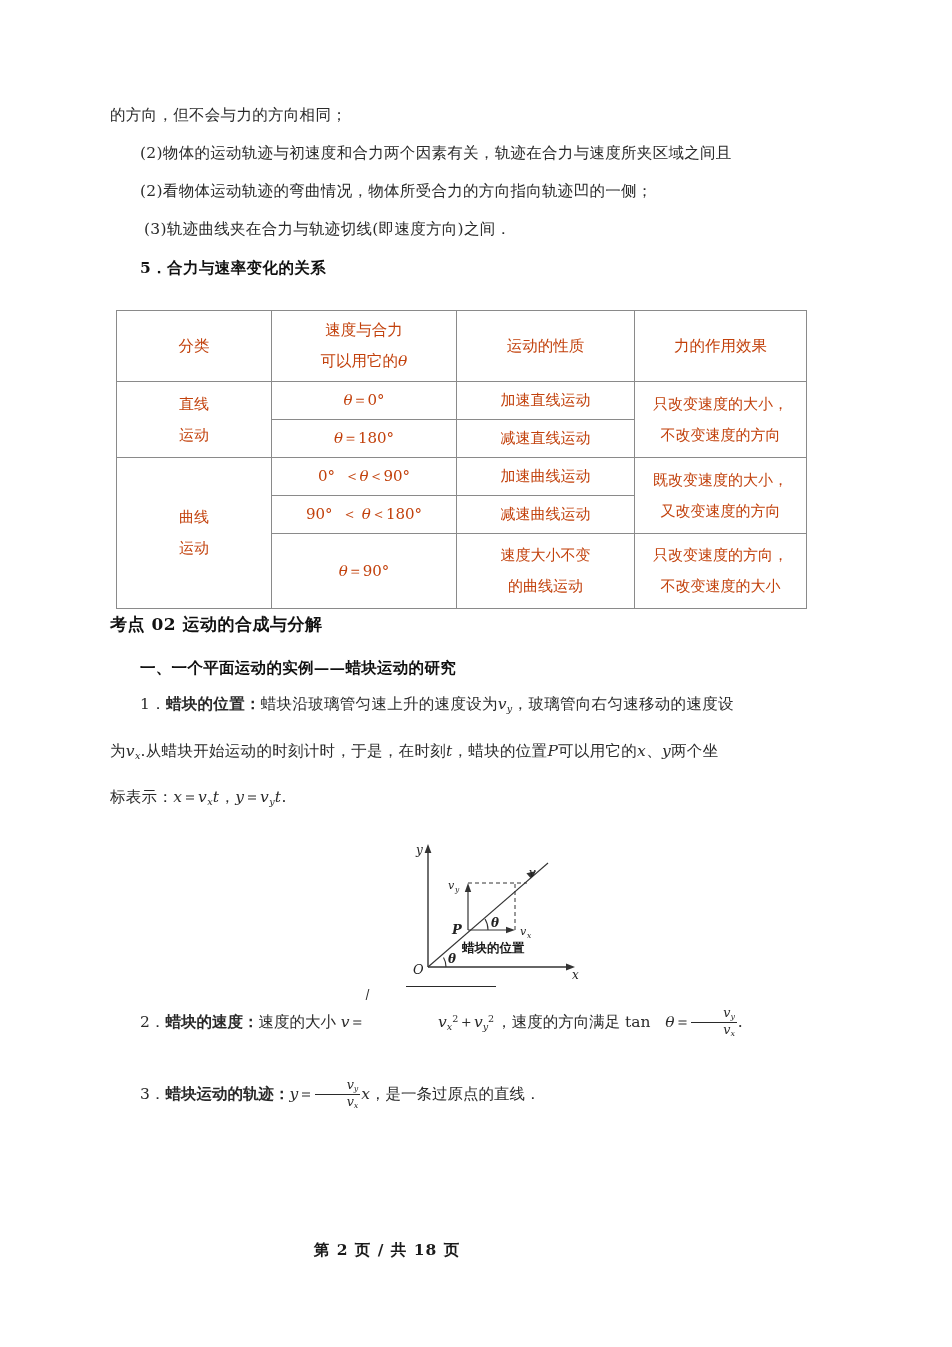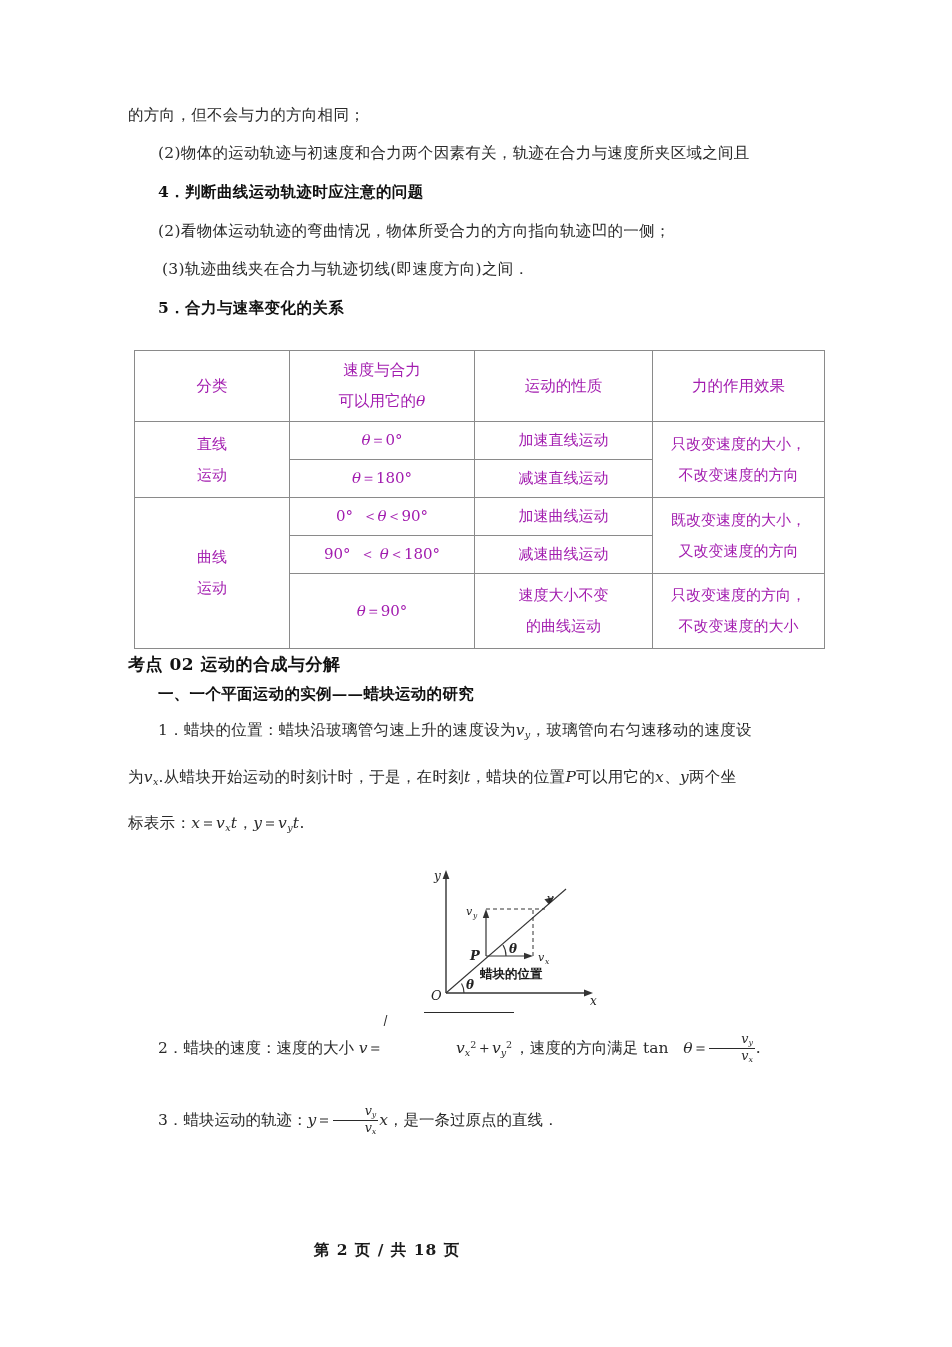--- a/index.html
+++ b/index.html
@@ -17,21 +17,21 @@
   }
   .page {
     position: absolute;
     left: 0; top: 0;
     width: 952px;
     height: 1347px;
     background: #fff;
   }
   .content {
     position: absolute;
-    left: 128px;
+    left: 110px;
     top: 96px;
     width: 700px;
   }
   
   .para {
     font-size: 15.5px;
     line-height: 38px;
     letter-spacing: 0.3px;
     color: #2a2a2a;
     white-space: nowrap;
@@ -49,21 +49,21 @@
   
   .tbl-wrap {
     margin-top: 22px;
     margin-left: 6px;
   }
   table.grid {
     border-collapse: collapse;
     width: 690px;
     table-layout: fixed;
     font-size: 15px;
-    color: #a21caf;
+    color: #c2410c;
   }
   table.grid td, table.grid th {
     border: 1px solid #8a8a8a;
     text-align: center;
     vertical-align: middle;
     padding: 0;
     font-weight: normal;
   }
   table.grid th {
     height: 70px;
@@ -75,28 +75,29 @@
   .deg { font-family: "DejaVu Serif", serif; }
   
   .sec-head {
     font-size: 17px;
     font-weight: bold;
     color: #111;
     letter-spacing: 0.5px;
     line-height: 30px;
   }
   .sec-sub {
+    margin-top: 14px;
     font-size: 15.5px;
     font-weight: bold;
     color: #111;
     text-indent: 30px;
     line-height: 30px;
     letter-spacing: 0.3px;
   }
-  .b { font-weight: normal; }
+  .b { font-weight: bold; }
   sub.v {
     font-size: 0.62em;
     vertical-align: -0.28em;
     font-style: italic;
     font-family: "DejaVu Serif", serif;
   }
   .vv {
     font-style: italic;
     font-family: "DejaVu Serif", serif;
   }
@@ -163,21 +164,20 @@
 </head>
 <body>
 
 <div class="page">
 
   <div class="content">
 
     <div class="para">的方向，但不会与力的方向相同；</div>
     <div class="para indent">(2)物体的运动轨迹与初速度和合力两个因素有关，轨迹在合力与速度所夹区域之间且</div>
 
-    <div class="hd-num">4．判断曲线运动轨迹时应注意的问题</div>
 
     <div class="para indent">(2)看物体运动轨迹的弯曲情况，物体所受合力的方向指向轨迹凹的一侧；</div>
     <div class="para indent2">(3)轨迹曲线夹在合力与轨迹切线(即速度方向)之间．</div>
 
     <div class="hd-num">5．合力与速率变化的关系</div>
 
     <div class="tbl-wrap">
       <table class="grid">
         <colgroup>
           <col style="width:155px">

